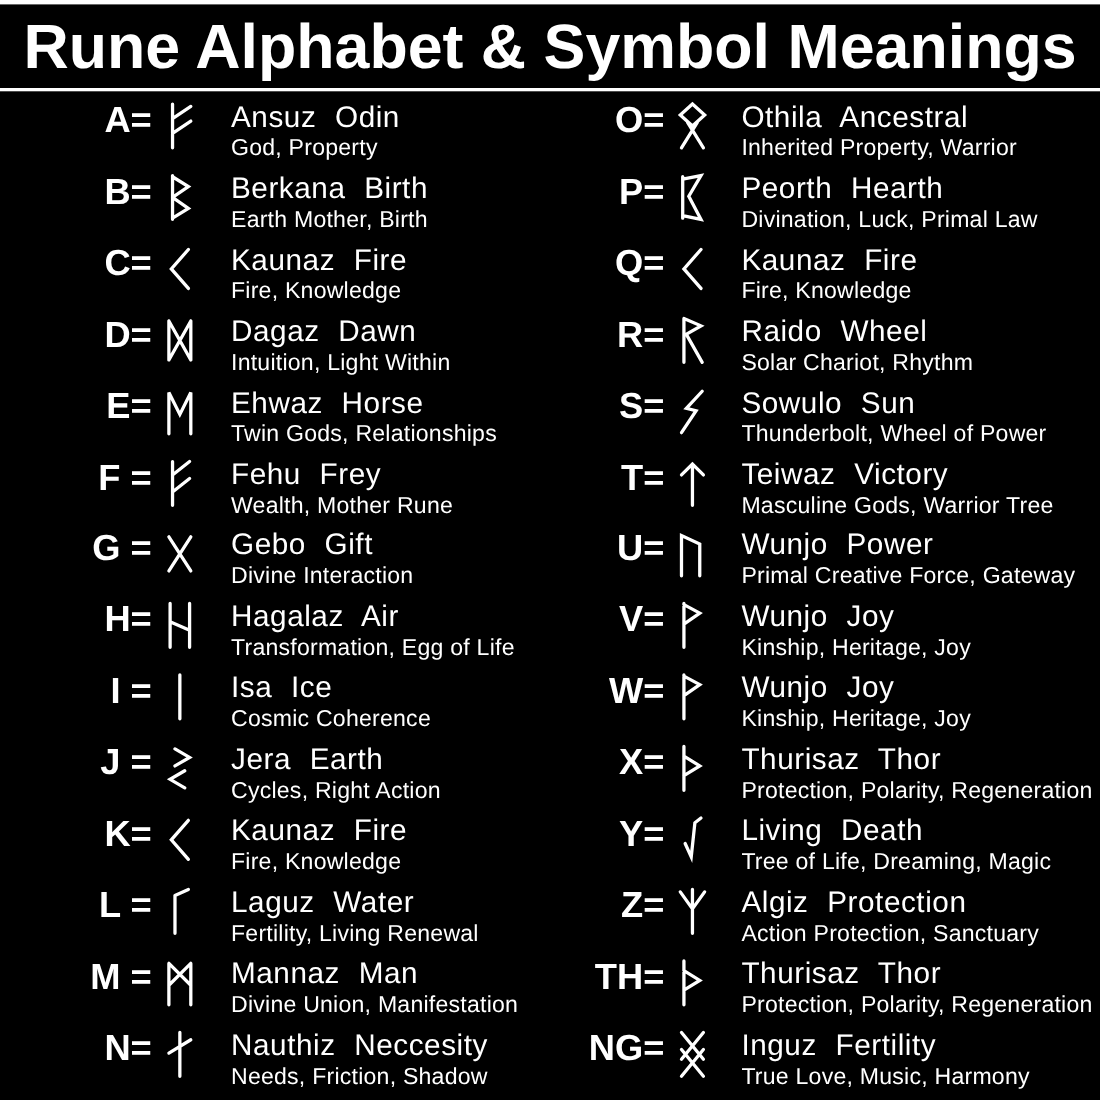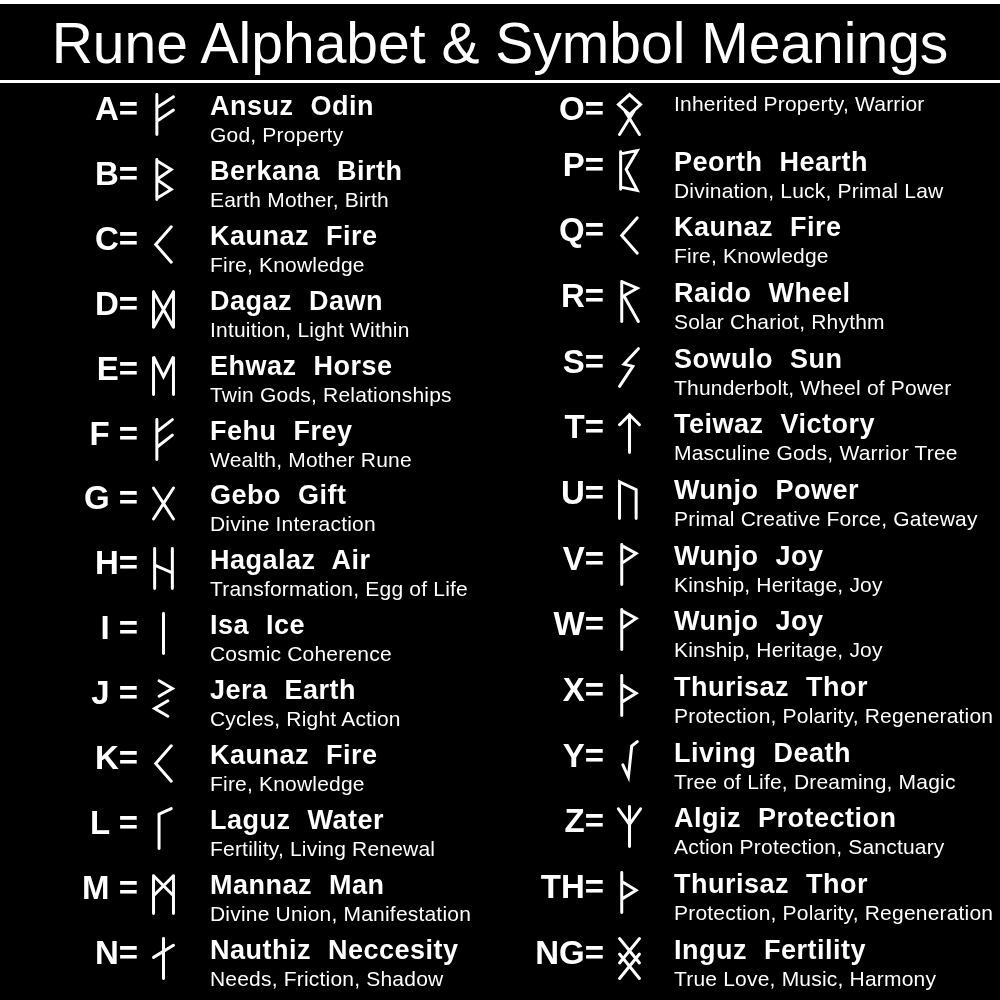--- a/index.html
+++ b/index.html
@@ -6,21 +6,21 @@
   body{
     width:1000px;height:1000px;overflow:hidden;
     font-family:"Liberation Sans", sans-serif;
     color:#ffffff;
   }
   .top-border{height:4px;background:#ffffff;width:100%;}
   h1.page-title{
     margin:6px 0 4px 0;
     text-align:center;
     font-size:57px;
-    font-weight:400;
+    font-weight:700;
     letter-spacing:0px;
     color:#ffffff;
     white-space:nowrap;
   }
   .title-underline{height:3px;background:#ffffff;width:100%;margin-bottom:8px;}
   .columns{display:flex;width:100%;}
   .col{
     display:flex;flex-direction:column;justify-content:space-between;
     height:900px;box-sizing:border-box;
   }
@@ -33,21 +33,21 @@
     text-align:right;
     font-weight:bold;
     font-size:33px;
     line-height:1.1;
     white-space:nowrap;
   }
   .rune{padding-top:1px;}
   .rune svg{display:block;}
   .name{
     font-size:27px;
-    font-weight:bold;
+    font-weight:normal;
     letter-spacing:0.5px;
     word-spacing:9px;
     line-height:1.15;
     white-space:nowrap;
   }
   .meaning{
     font-size:21px;
     font-weight:400;
     margin-top:1px;
     letter-spacing:0.2px;
@@ -235,20 +235,21 @@
     </div>
   <div class="col col-right" id="col-right">
       <div class="entry">
         <div class="letter">O=</div>
         <div class="rune">
           <svg width="31" height="45" viewBox="0 0 28 40" aria-hidden="true">
             <path d="M14 2 L24 11 L14 20 L4 11 Z M18 17 L5 38 M10 17 L23 38" fill="none" stroke="#ffffff" stroke-width="2.7" stroke-linecap="round" stroke-linejoin="miter"></path>
           </svg>
         </div>
         <div class="text">
+          <div class="name">Othila Ancestral</div>
           <div class="meaning">Inherited Property, Warrior</div>
         </div>
       </div>
       <div class="entry">
         <div class="letter">P=</div>
         <div class="rune">
           <svg width="31" height="45" viewBox="0 0 28 40" aria-hidden="true">
             <path d="M6 3 L6 37 M6 5 L21 2 L11 19 L21 38 L6 35" fill="none" stroke="#ffffff" stroke-width="2.7" stroke-linecap="round" stroke-linejoin="miter"></path>
           </svg>
         </div>

